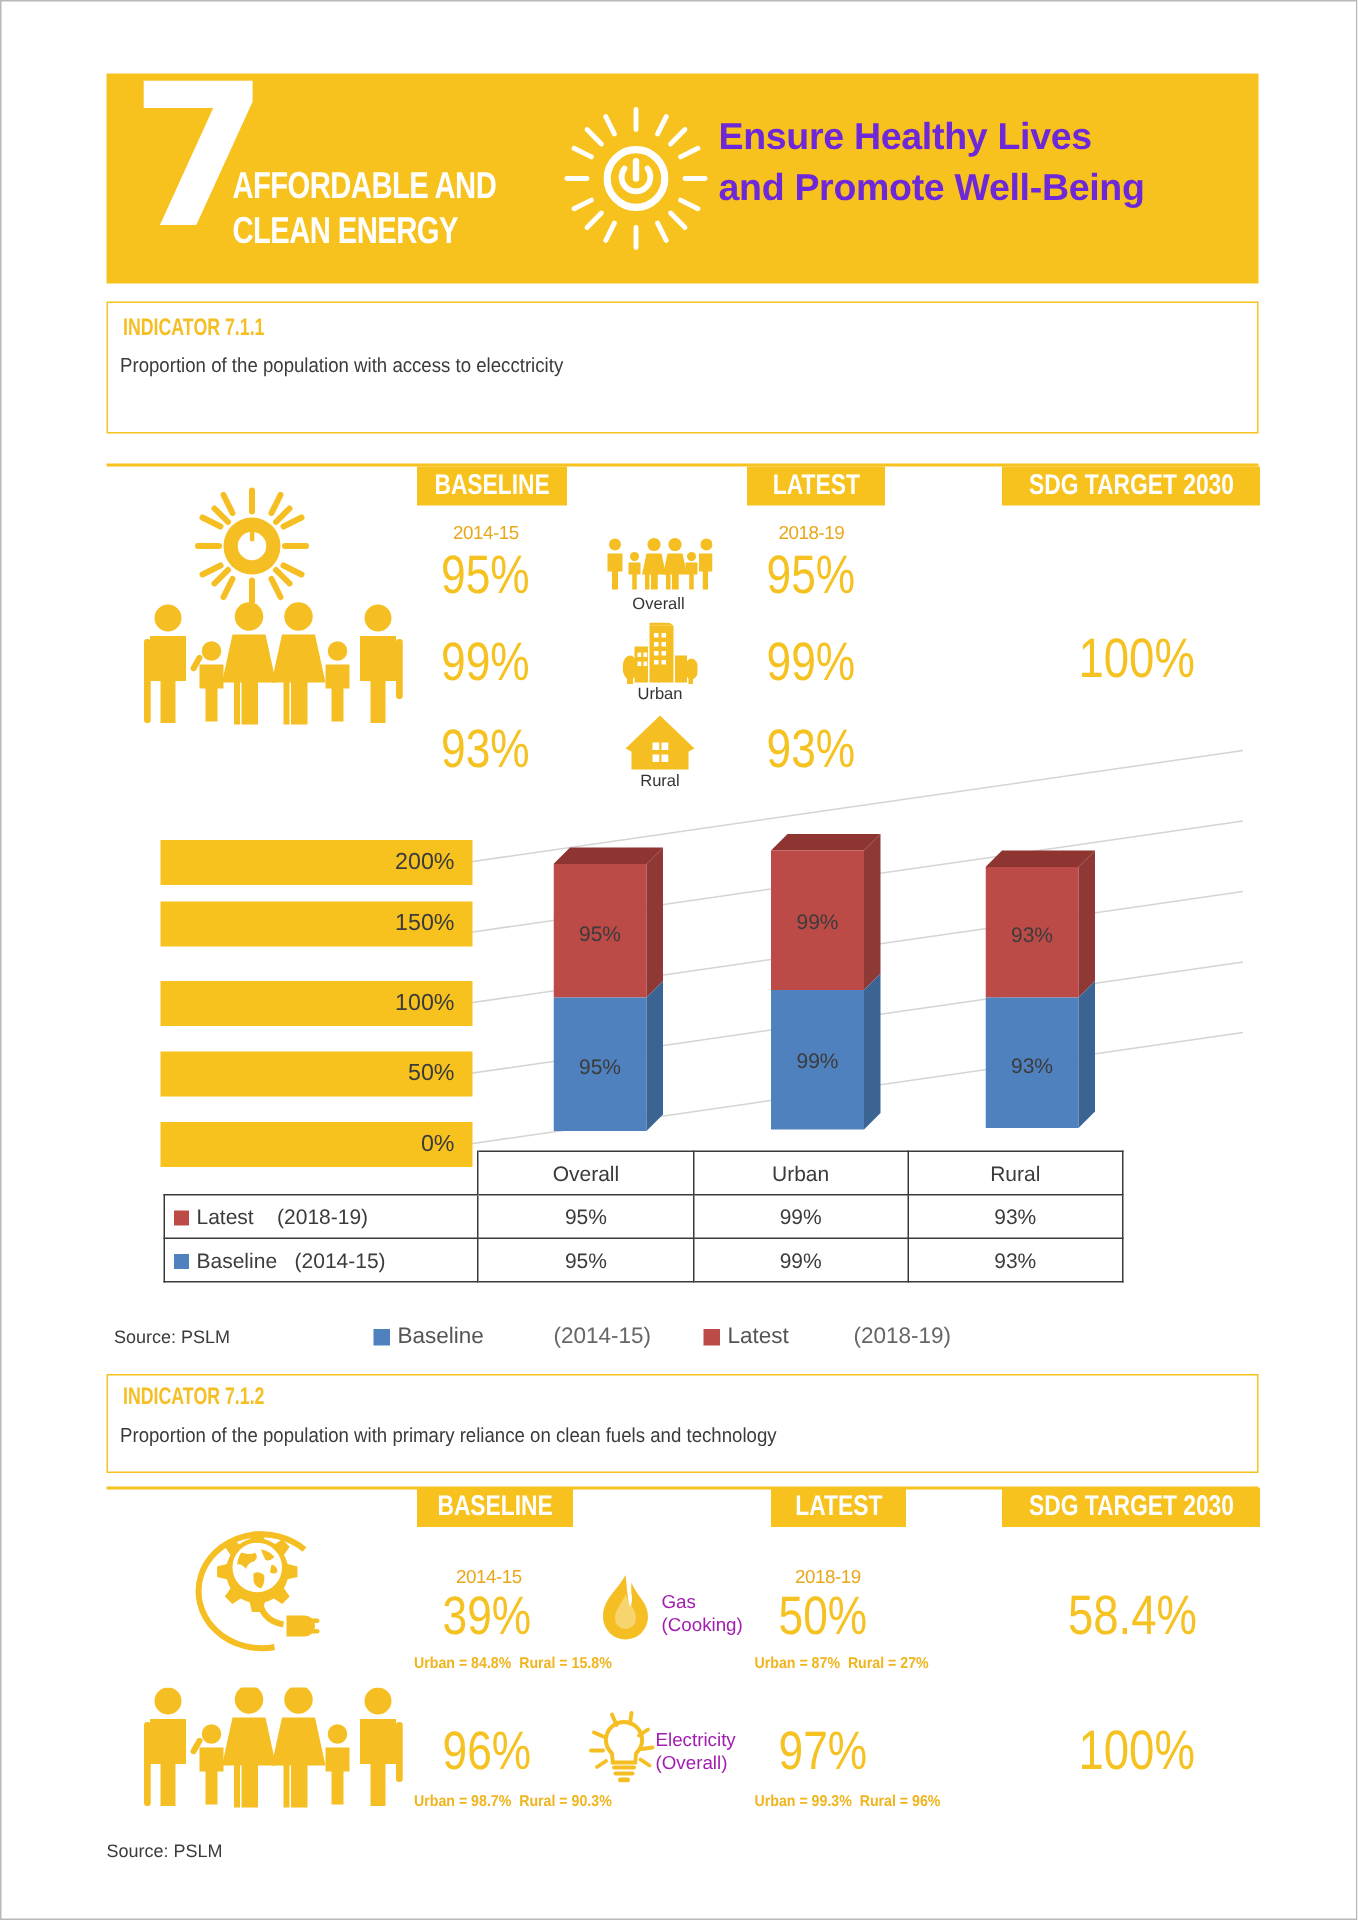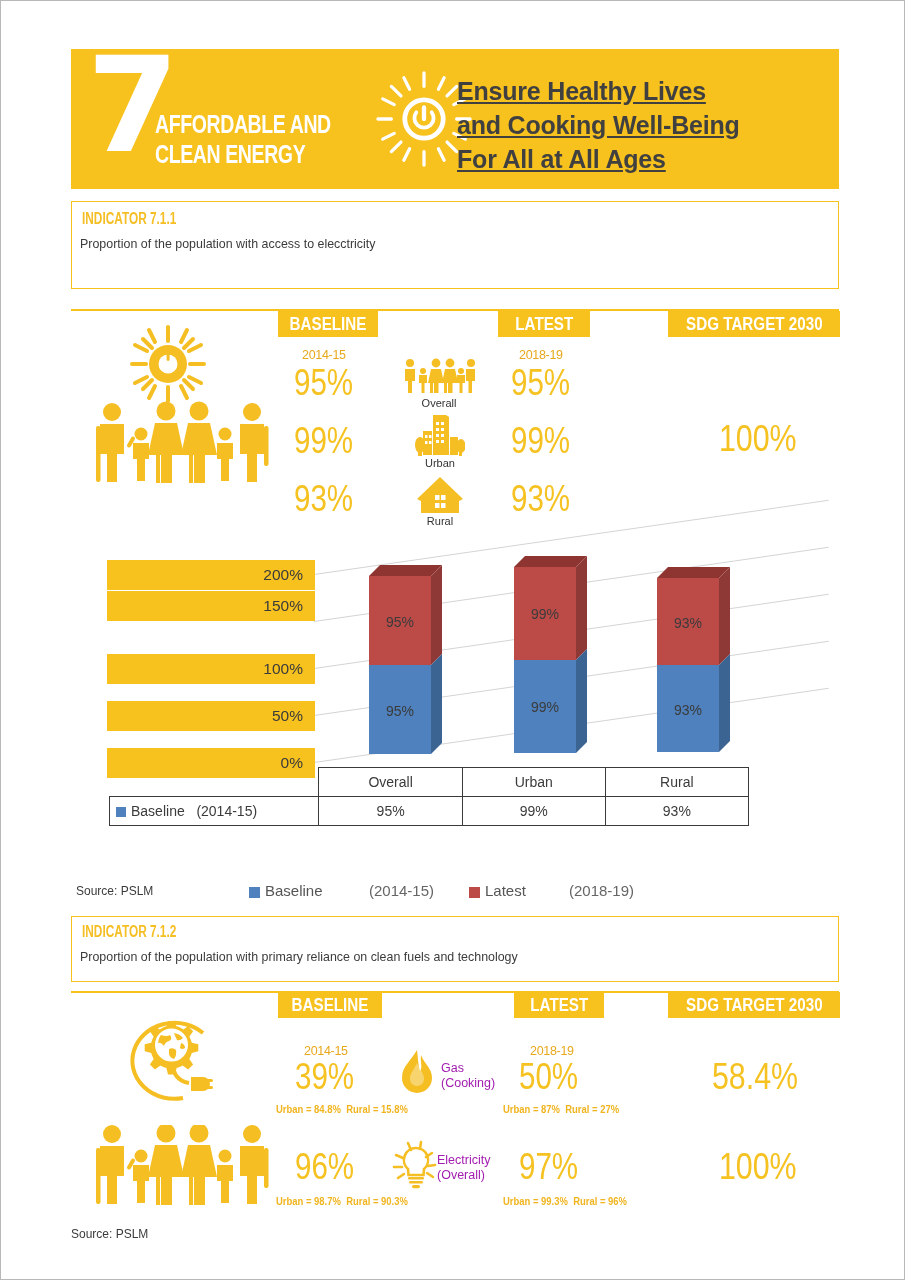--- a/index.html
+++ b/index.html
@@ -8,22 +8,22 @@
         border:1px solid #b8b8b8;box-sizing:border-box;}
 
   
   .banner{position:absolute;left:70px;top:48px;width:768px;height:140px;background:#F7C11E;}
   .banner-seven{position:absolute;left:16px;top:-4px;font-family:"DejaVu Sans",sans-serif;
         font-size:132px;font-weight:bold;color:#fff;line-height:120px;letter-spacing:-4px;}
   .banner-goal{position:absolute;left:84px;top:60px;color:#fff;font-weight:bold;
         font-size:25px;line-height:30px;letter-spacing:-0.5px;
         transform:scaleX(.78);transform-origin:left top;white-space:pre;}
   .banner-sun{position:absolute;left:305px;top:22px;width:96px;height:96px;}
-  .banner-title{position:absolute;left:386px;top:25px;color:#404040;font-weight:bold;
-        font-size:25px;line-height:34px;white-space:pre;letter-spacing:-0.2px;text-decoration:underline;}
+  .banner-title{position:absolute;left:408px;top:25px;color:#6d28d9;font-weight:bold;
+        font-size:25px;line-height:34px;white-space:pre;letter-spacing:-0.2px;}
 
   
   .ind-box{position:absolute;left:70px;width:768px;border:1.5px solid #F7C11E;box-sizing:border-box;background:#fff;text-align:right;}
   .ind-label{position:absolute;font-size:16px;font-weight:bold;color:#F5BE23;
         transform:scaleX(.74);transform-origin:left top;letter-spacing:0px;white-space:nowrap;}
   .ind-text{position:absolute;font-size:13.5px;color:#3b3b3b;transform:scaleX(.92);
         transform-origin:left top;white-space:nowrap;}
 
   
   .chip{position:absolute;background:#F7C11E;color:#fff;font-weight:bold;font-size:19px;
@@ -89,21 +89,21 @@
         <line x1="7" y1="29" x2="19" y2="35"></line>
         <line x1="81" y1="65" x2="93" y2="71"></line>
         <line x1="93" y1="29" x2="81" y2="35"></line>
         <line x1="19" y1="65" x2="7" y2="71"></line>
       </g>
       <circle cx="50" cy="50" r="20" fill="none" stroke="#fff" stroke-width="5"></circle>
       <path d="M50 38 L50 50" stroke="#fff" stroke-width="4.5" stroke-linecap="round"></path>
       <path d="M42 43 A10 10 0 1 0 58 43" fill="none" stroke="#fff" stroke-width="4" stroke-linecap="round"></path>
     </svg>
 
-    <div class="banner-title"><span>Ensure Healthy Lives</span><br><span>and Cooking Well-Being</span><br><span>For All at All Ages</span></div>
+    <div class="banner-title"><span>Ensure Healthy Lives</span><br><span>and Promote Well-Being</span><br></div>
   </div>
 
   <div class="ind-box" style="top:200px;height:88px;">
     <div class="ind-label" style="left:10px;top:8px;">INDICATOR 7.1.1</div>
     <div class="ind-text" style="left:8px;top:34px;">Proportion of the population with access to elecctricity</div>
   </div>
 
   <div class="rule" style="left:70px;top:308px;width:768px;"></div>
   <div class="chip" style="left:277px;top:310px;width:100px;"><span>BASELINE</span></div>
   <div class="chip" style="left:497px;top:310px;width:92px;"><span>LATEST</span></div>
@@ -221,21 +221,21 @@
 
   <div class="chart">
 
     <div class="gridline" style="left:213px;top:233px;width:520px;transform:rotate(-8.2deg);"></div>
     <div class="gridline" style="left:213px;top:186px;width:520px;transform:rotate(-8.2deg);"></div>
     <div class="gridline" style="left:213px;top:139px;width:520px;transform:rotate(-8.2deg);"></div>
     <div class="gridline" style="left:213px;top:92px;width:520px;transform:rotate(-8.2deg);"></div>
     <div class="gridline" style="left:213px;top:45px;width:520px;transform:rotate(-8.2deg);"></div>
 
     <div class="axband" style="top:31px;">200%</div>
-    <div class="axband" style="top:62px;padding-left:28px;">150%</div>
+    <div class="axband" style="top:72px;padding-left:28px;">150%</div>
     <div class="axband" style="top:125px;">100%</div>
     <div class="axband" style="top:172px;">50%</div>
     <div class="axband" style="top:219px;">0%</div>
 
     <div class="bar" style="left:268px;top:31px;">
       <svg width="85" height="220" viewBox="0 0 85 220">
         <polygon points="0,16 11,5 73,5 62,16" fill="#8E3531"></polygon>
         <rect x="0" y="16" width="62" height="89" fill="#BC4B48"></rect>
         <polygon points="62,16 73,5 73,94 62,105" fill="#8F3936"></polygon>
         <rect x="0" y="105" width="62" height="89" fill="#4E81BD"></rect>
@@ -270,20 +270,28 @@
     </div>
   </div>
 
   <table class="tbl" style="left:108px;top:766px;width:640px;">
     <tbody>
         <tr>
       <td style="width:207px;border-left:none;border-top:none;border-bottom:none;"></td>
       <td style="width:144px;">Overall</td>
       <td style="width:144px;">Urban</td>
       <td style="width:145px;">Rural</td>
+    </tr>
+    <tr>
+      <td class="rowhdr">
+        <span class="swatch" style="background:#BC4B48;"></span><span>Latest</span>&nbsp;&nbsp;&nbsp;&nbsp;<span>(2018-19)</span>
+      </td>
+      <td>95%</td>
+      <td>99%</td>
+      <td>93%</td>
     </tr>
     <tr>
       <td class="rowhdr">
         <span class="swatch" style="background:#4E81BD;"></span><span>Baseline</span>&nbsp;&nbsp;&nbsp;<span>(2014-15)</span>
       </td>
       <td>95%</td>
       <td>99%</td>
       <td>93%</td>
     </tr>
   </tbody>

